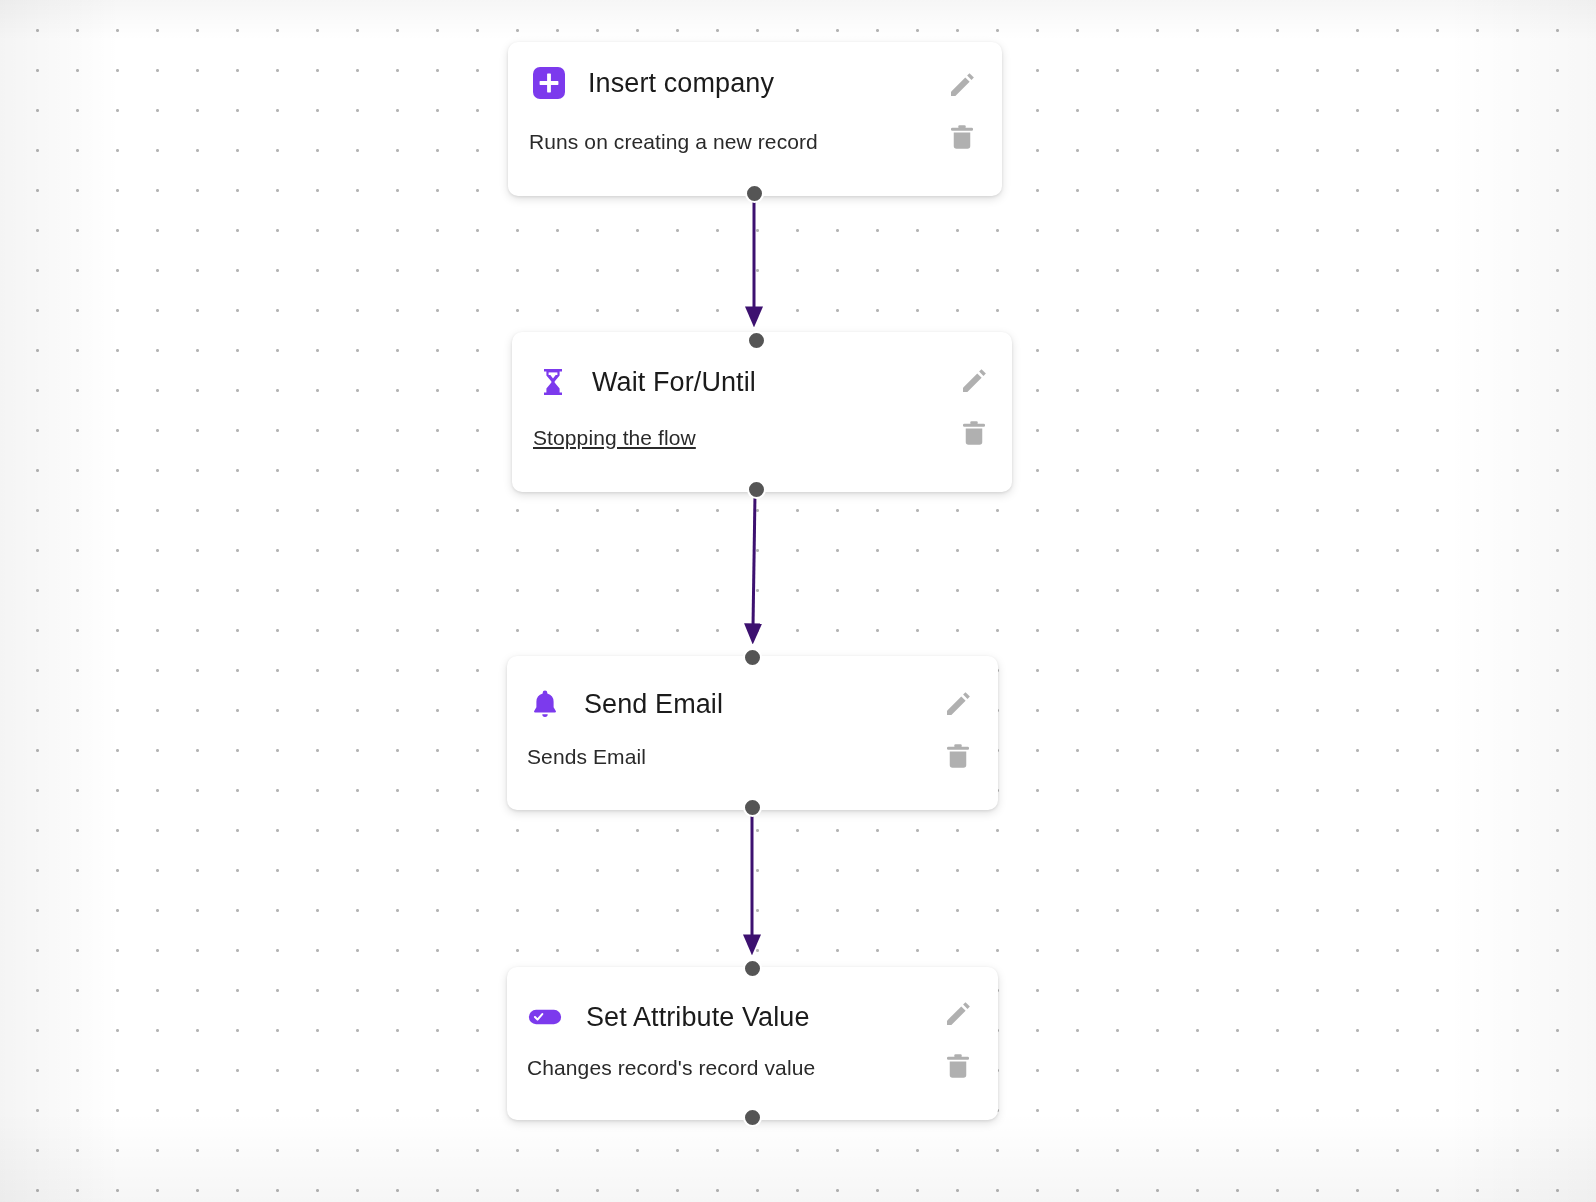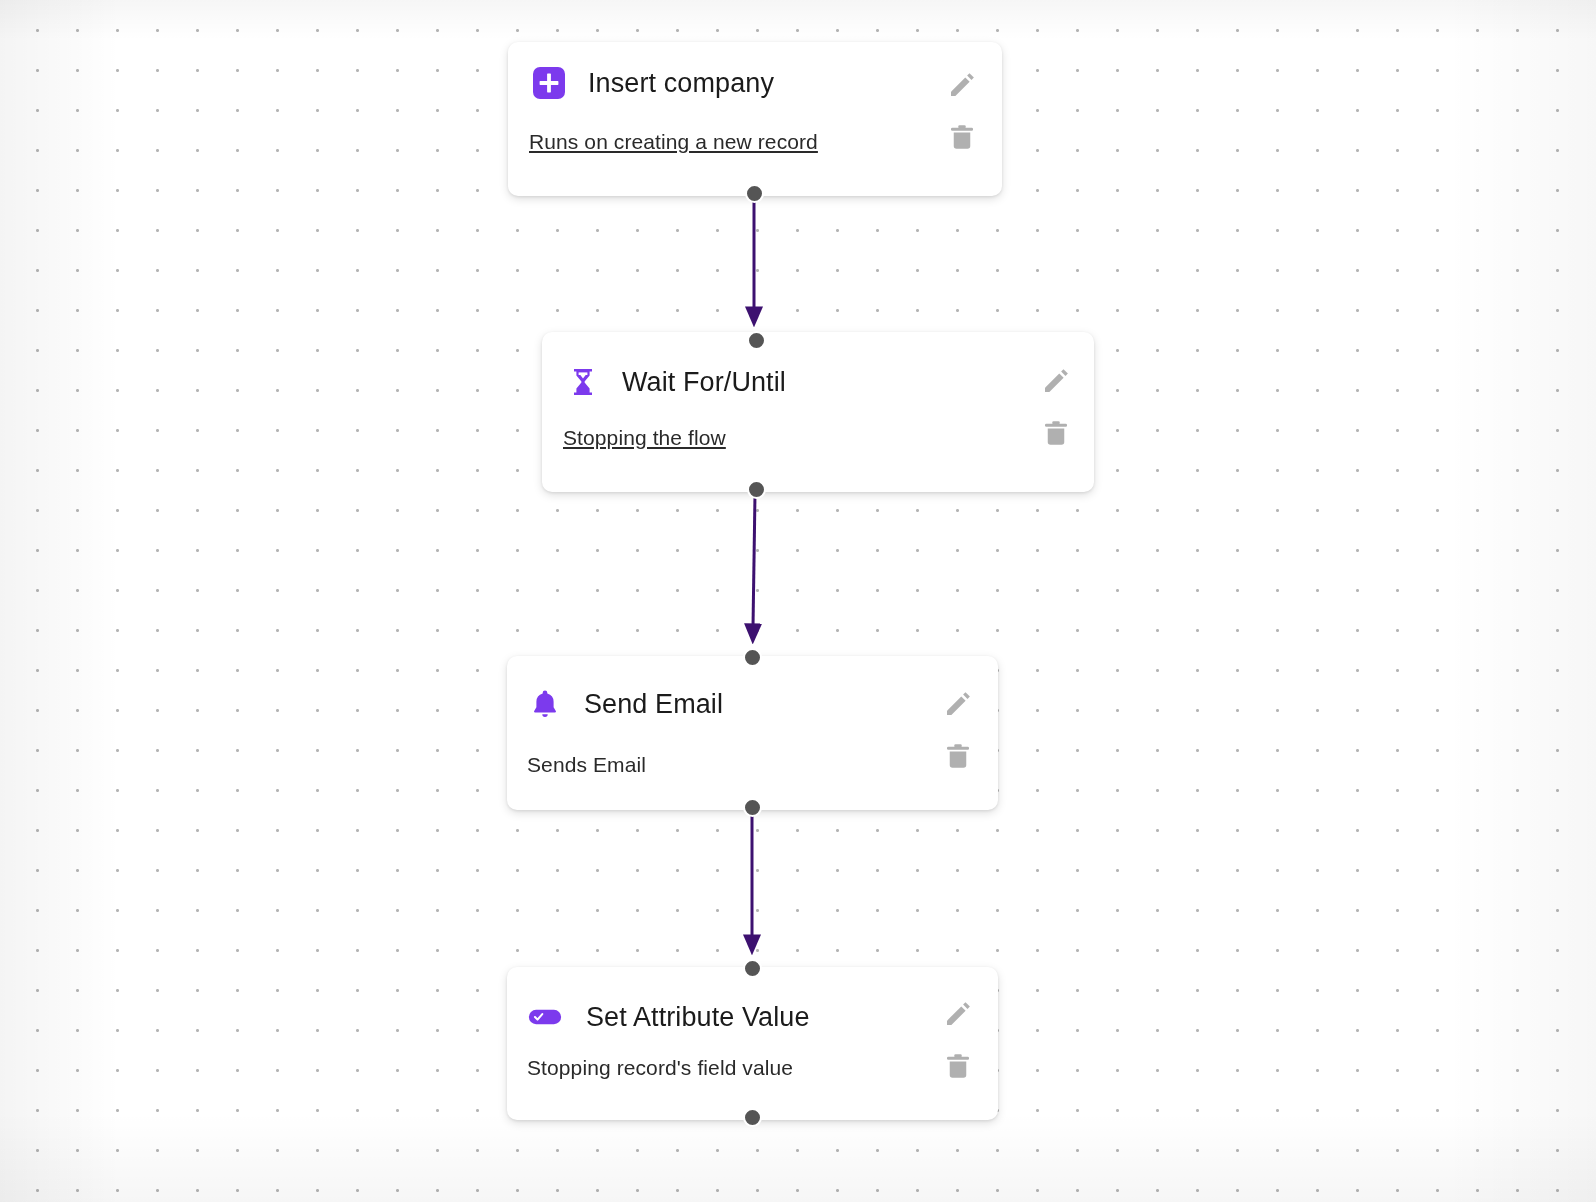--- a/index.html
+++ b/index.html
@@ -183,42 +183,42 @@
         <span class="node-icon">
           <svg width="34" height="34" viewBox="0 0 34 34">
             <rect x="1" y="1" width="32" height="32" rx="7" fill="#7c3aed"></rect>
             <rect x="15.1" y="7.6" width="3.8" height="18.8" rx="0.6" fill="#ffffff"></rect>
             <rect x="7.6" y="15.1" width="18.8" height="3.8" rx="0.6" fill="#ffffff"></rect>
           </svg>
         </span>
         <span class="node-title">Insert company</span>
       </div>
 
-      <div class="node-subtitle" style="left:21px; top:88px;text-decoration:underline;">Runs on creating a new record</div>
+      <div class="node-subtitle" style="left:21px; top:88px;">Runs on creating a new record</div>
 
       <div class="node-actions" style="right:25px; top:28px;">
         <button class="act-btn" title="Edit">
           <svg width="30" height="30" viewBox="0 0 24 24">
             <path d="M3.2 17.3 L14.6 5.9 L18.1 9.4 L6.7 20.8 L3.2 20.8 Z" fill="#b0b0b0"></path>
             <path d="M16.1 4.4 L18.0 2.5 L21.5 6.0 L19.6 7.9 Z" fill="#b0b0b0"></path>
           </svg>
         </button>
         <button class="act-btn" title="Delete">
           <svg width="30" height="30" viewBox="0 0 24 24">
             <rect x="3.2" y="4.6" width="17.6" height="2.4" rx="1" fill="#b0b0b0"></rect>
             <rect x="9" y="2.6" width="6" height="2.3" rx="1" fill="#b0b0b0"></rect>
             <path d="M5.4 8.4 H18.6 V19.2 a2.2 2.2 0 0 1 -2.2 2.2 H7.6 a2.2 2.2 0 0 1 -2.2 -2.2 Z" fill="#b0b0b0"></path>
           </svg>
         </button>
       </div>
     </div>
   </div>
   <div class="handle" style="left:745px; top:184px;"></div>
 
-  <div class="node" style="left:542px; top:332px; width:552px; height:160px;">
+  <div class="node" style="left:512px; top:332px; width:500px; height:160px;">
     <div class="node-body">
       <div class="node-title-row" style="left:24px; top:33px;">
         <span class="node-icon">
           <svg width="34" height="34" viewBox="0 0 34 34">
             <path d="M8 4 H26 V6.6 H23.6 V10.4 L18.6 16.4 V17.6 L23.6 23.6 V27.4 H26 V30 H8 V27.4 H10.4 V23.6 L15.4 17.6 V16.4 L10.4 10.4 V6.6 H8 Z" fill="#7c3aed"></path>
             <path d="M12.6 7.4 H21.4 V10 H12.6 Z" fill="#ffffff"></path>
             <path d="M12.8 8.0 H21.2 L17 13.6 Z" fill="#ffffff"></path>
           </svg>
         </span>
         <span class="node-title">Wait For/Until</span>
@@ -251,21 +251,21 @@
       <div class="node-title-row" style="left:21px; top:31px;text-align:right;">
         <span class="node-icon">
           <svg width="34" height="34" viewBox="0 0 34 34">
             <path d="M17 3.4 a2.3 2.3 0 0 1 2.3 2.3 v0.8 a8.6 8.6 0 0 1 6.3 8.3 v5.4 l2.2 3.9 a0.9 0.9 0 0 1 -0.8 1.4 H7 a0.9 0.9 0 0 1 -0.8 -1.4 l2.2 -3.9 v-5.4 a8.6 8.6 0 0 1 6.3 -8.3 v-0.8 A2.3 2.3 0 0 1 17 3.4 Z" fill="#7c3aed"></path>
             <path d="M14.3 27.2 h5.4 a2.7 2.7 0 0 1 -5.4 0 Z" fill="#7c3aed"></path>
           </svg>
         </span>
         <span class="node-title">Send Email</span>
       </div>
 
-      <div class="node-subtitle" style="left:20px; top:89px;margin-top:8px;">Sends Email</div>
+      <div class="node-subtitle" style="left:20px; top:89px;">Sends Email</div>
 
       <div class="node-actions" style="right:25px; top:33px;">
         <button class="act-btn" title="Edit">
           <svg width="30" height="30" viewBox="0 0 24 24">
             <path d="M3.2 17.3 L14.6 5.9 L18.1 9.4 L6.7 20.8 L3.2 20.8 Z" fill="#b0b0b0"></path>
             <path d="M16.1 4.4 L18.0 2.5 L21.5 6.0 L19.6 7.9 Z" fill="#b0b0b0"></path>
           </svg>
         </button>
         <button class="act-btn" title="Delete">
           <svg width="30" height="30" viewBox="0 0 24 24">
@@ -285,21 +285,21 @@
       <div class="node-title-row" style="left:21px; top:33px;gap:24px;">
         <span class="node-icon">
           <svg width="40" height="34" viewBox="0 0 40 34">
             <rect x="1" y="8.5" width="38" height="17" rx="8.5" fill="#7c3aed"></rect>
             <path d="M8.2 17.1 L11.2 20.1 L16.8 13.6" stroke="#ffffff" stroke-width="2.4" fill="none" stroke-linecap="round" stroke-linejoin="round"></path>
           </svg>
         </span>
         <span class="node-title">Set Attribute Value</span>
       </div>
 
-      <div class="node-subtitle" style="left:20px; top:89px;">Stopping record's field value</div>
+      <div class="node-subtitle" style="left:20px; top:89px;">Changes record's record value</div>
 
       <div class="node-actions" style="right:25px; top:32px;">
         <button class="act-btn" title="Edit">
           <svg width="30" height="30" viewBox="0 0 24 24">
             <path d="M3.2 17.3 L14.6 5.9 L18.1 9.4 L6.7 20.8 L3.2 20.8 Z" fill="#b0b0b0"></path>
             <path d="M16.1 4.4 L18.0 2.5 L21.5 6.0 L19.6 7.9 Z" fill="#b0b0b0"></path>
           </svg>
         </button>
         <button class="act-btn" title="Delete">
           <svg width="30" height="30" viewBox="0 0 24 24">

